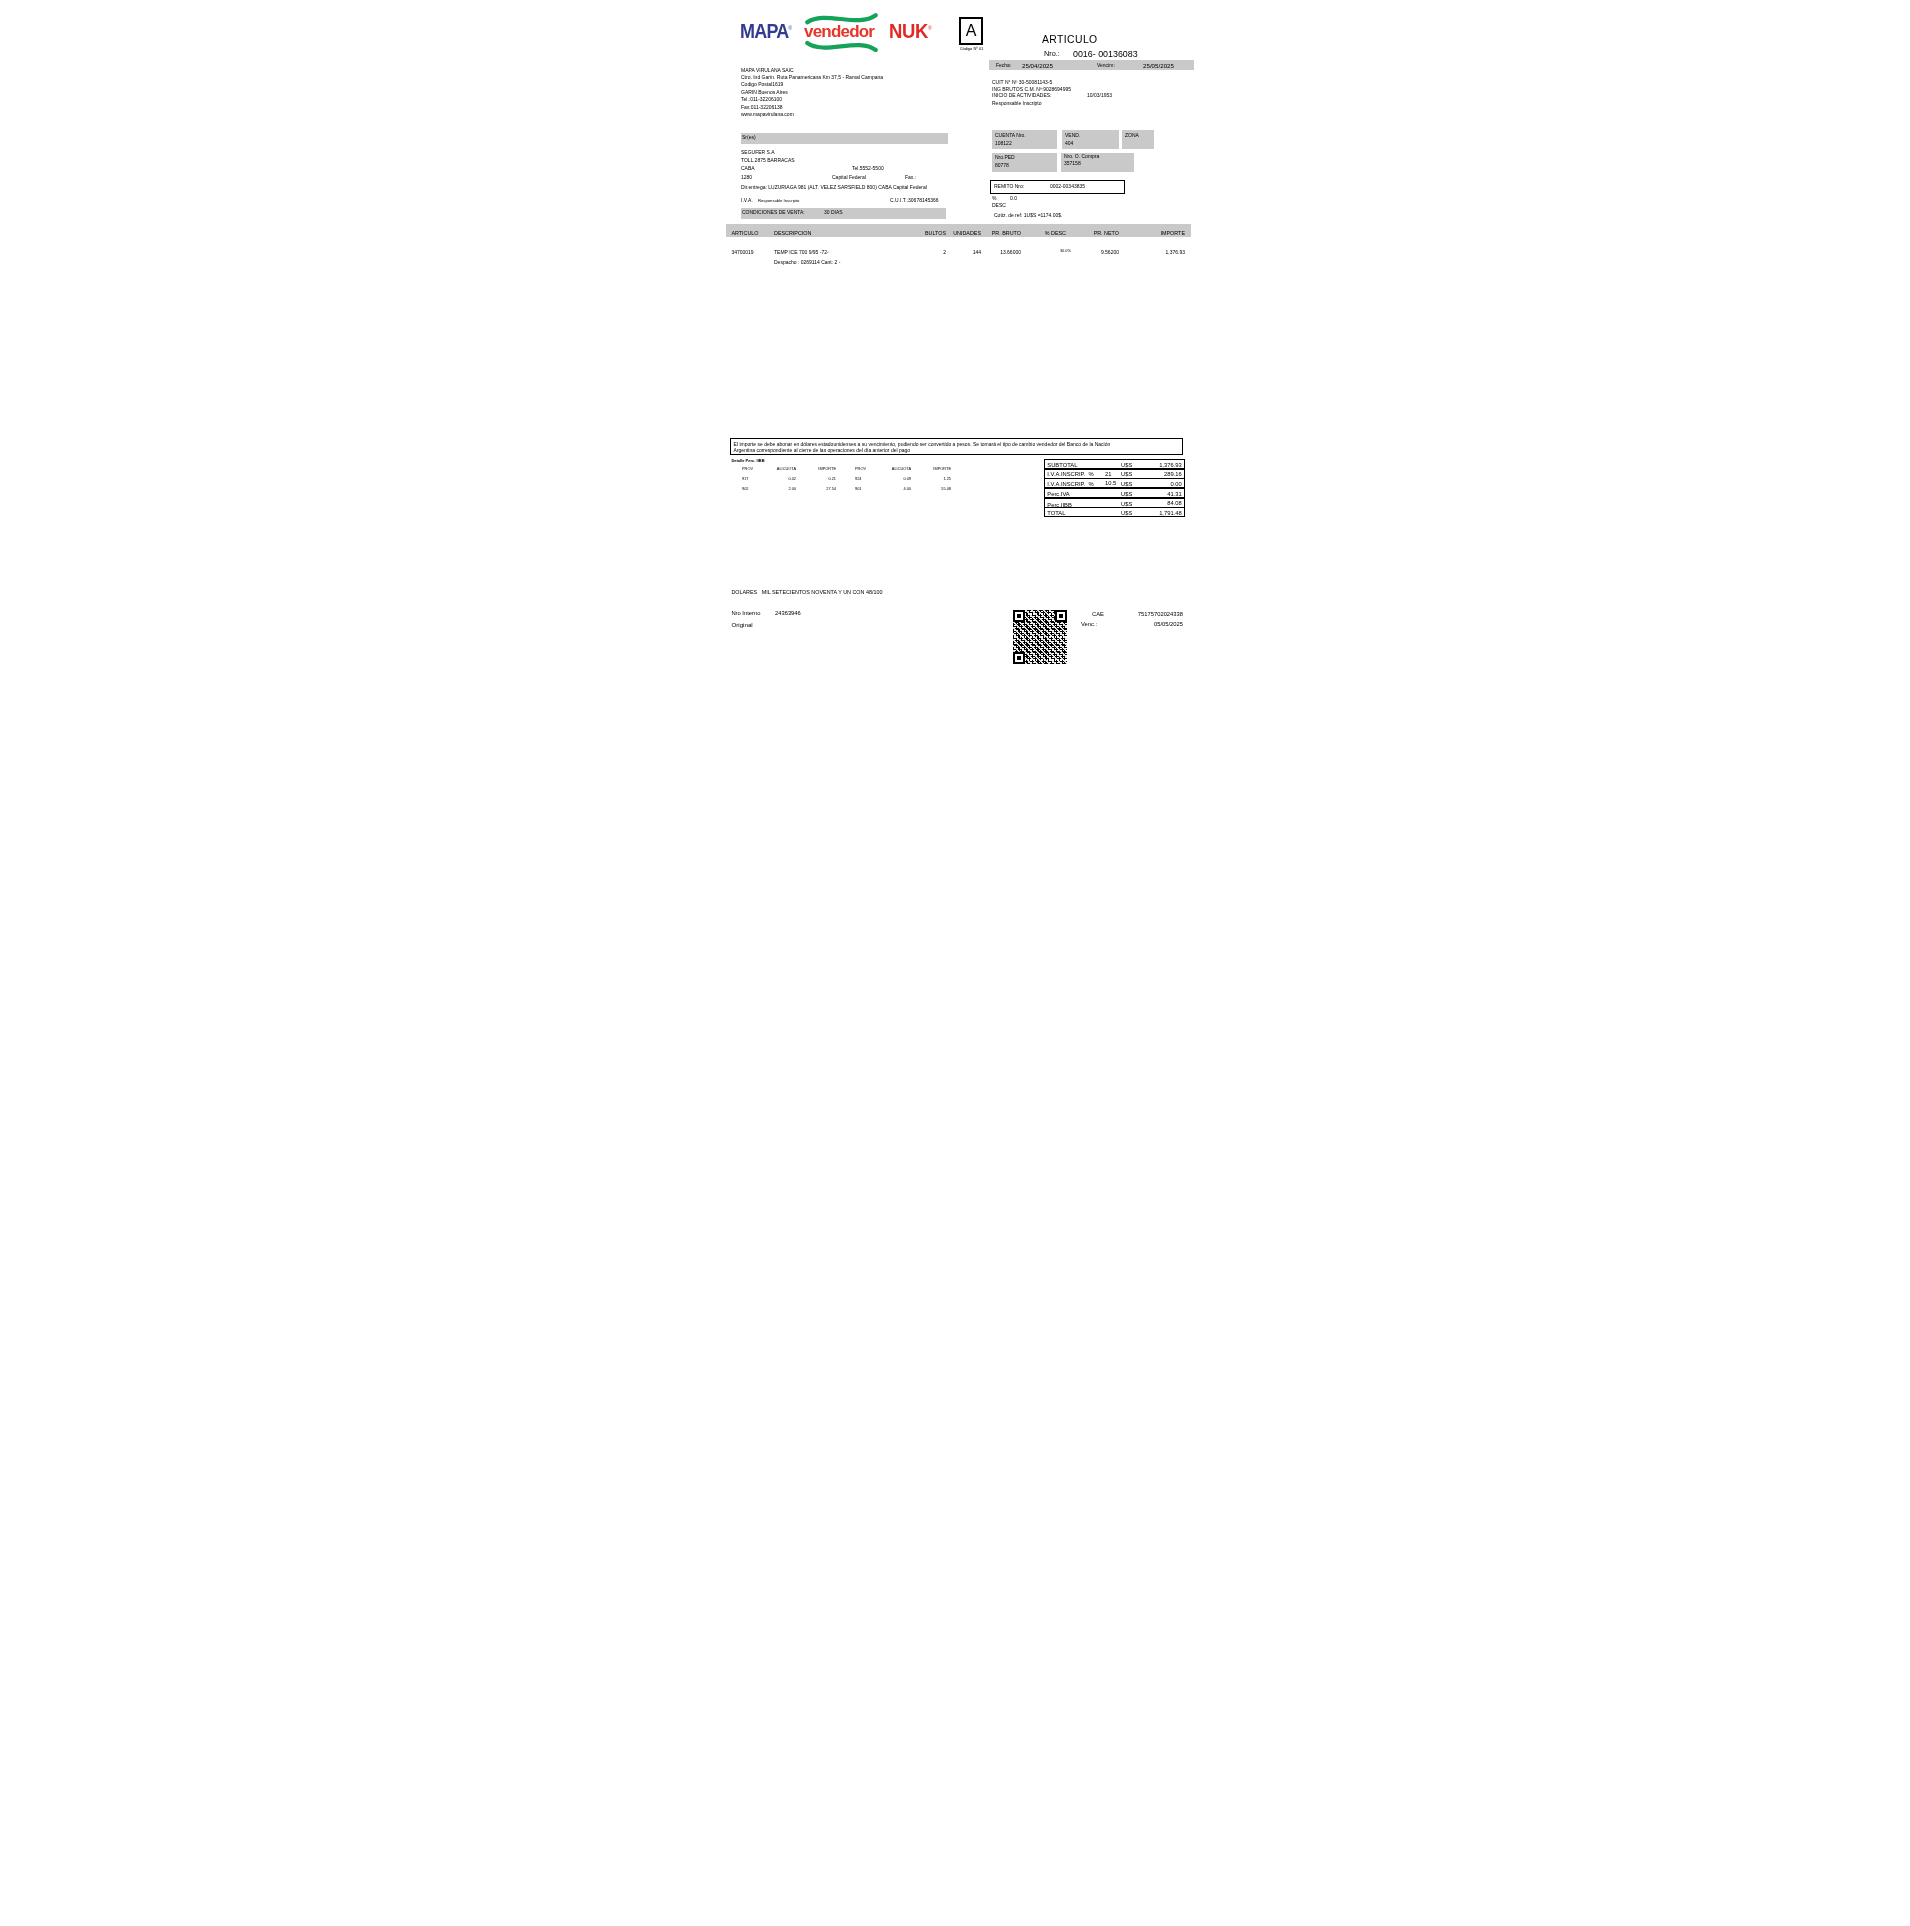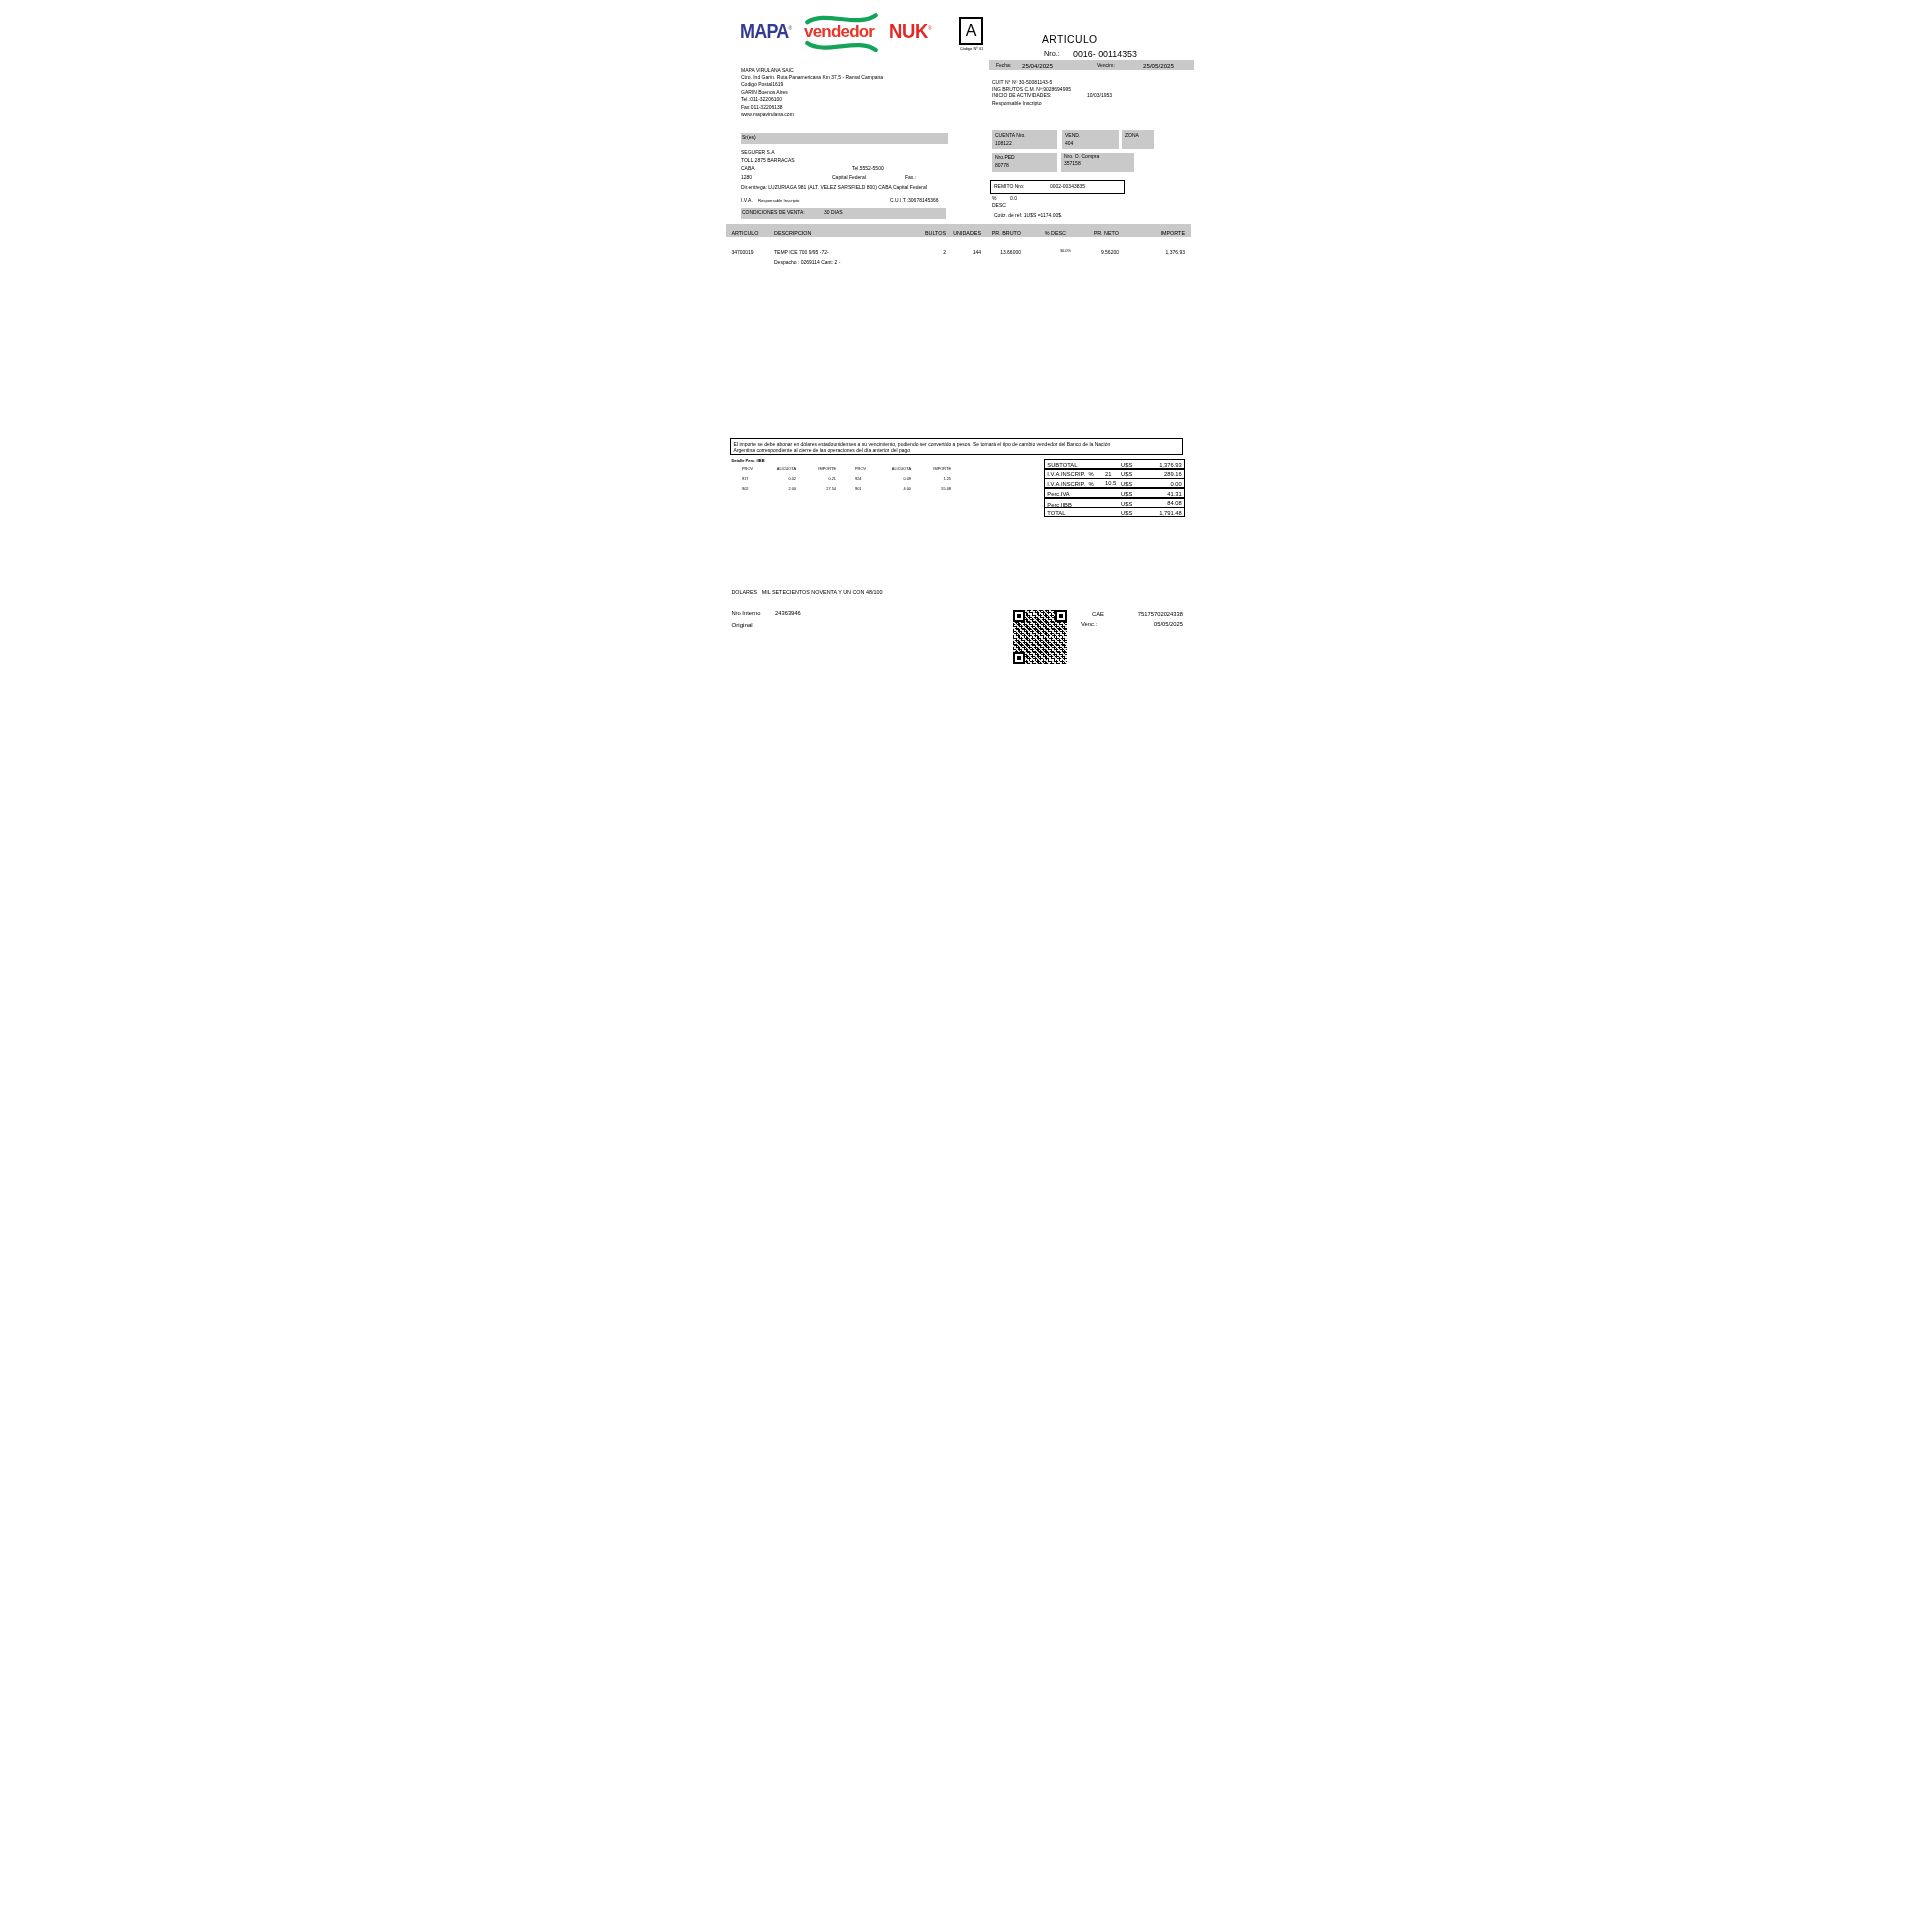--- a/index.html
+++ b/index.html
@@ -57,21 +57,21 @@
 
   <div class="logo-nuk"><span>NUK</span><span class="reg">®</span></div>
 
   <div class="letterbox">
       <span>A</span>
     </div>
   <div class="t" style="left:240px;top:47px;width:31px;text-align:center;font-size:4px;">Código Nº 01</div>
 
   <div class="t" style="left:326px;top:34px;font-size:10.4px;letter-spacing:0.4px;">ARTICULO</div>
   <div class="t" style="left:328px;top:50px;font-size:7.3px;">Nro.:</div>
-  <div class="t" style="left:357px;top:49px;font-size:8.9px;">0016- 00114353</div>
+  <div class="t" style="left:357px;top:49px;font-size:8.9px;">0016- 00136083</div>
 
   <div class="bar" style="left:273px;top:60px;width:205px;height:10px;"></div>
   <div class="t" style="left:280px;top:63px;">Fecha:</div>
   <div class="t" style="left:306px;top:62px;font-size:6.2px;">25/04/2025</div>
   <div class="t" style="left:381px;top:63px;">Vencim:</div>
   <div class="t" style="left:427px;top:62px;font-size:6.2px;">25/05/2025</div>
 
   <div class="t" style="left:25px;top:68px;">MAPA VIRULANA SAIC</div>
   <div class="t" style="left:25px;top:75px;">Ctro. Ind Garín. Ruta Panamericana Km 37,5 - Ramal Campana</div>
   <div class="t" style="left:25px;top:82px;">Codigo Postal1619</div>

